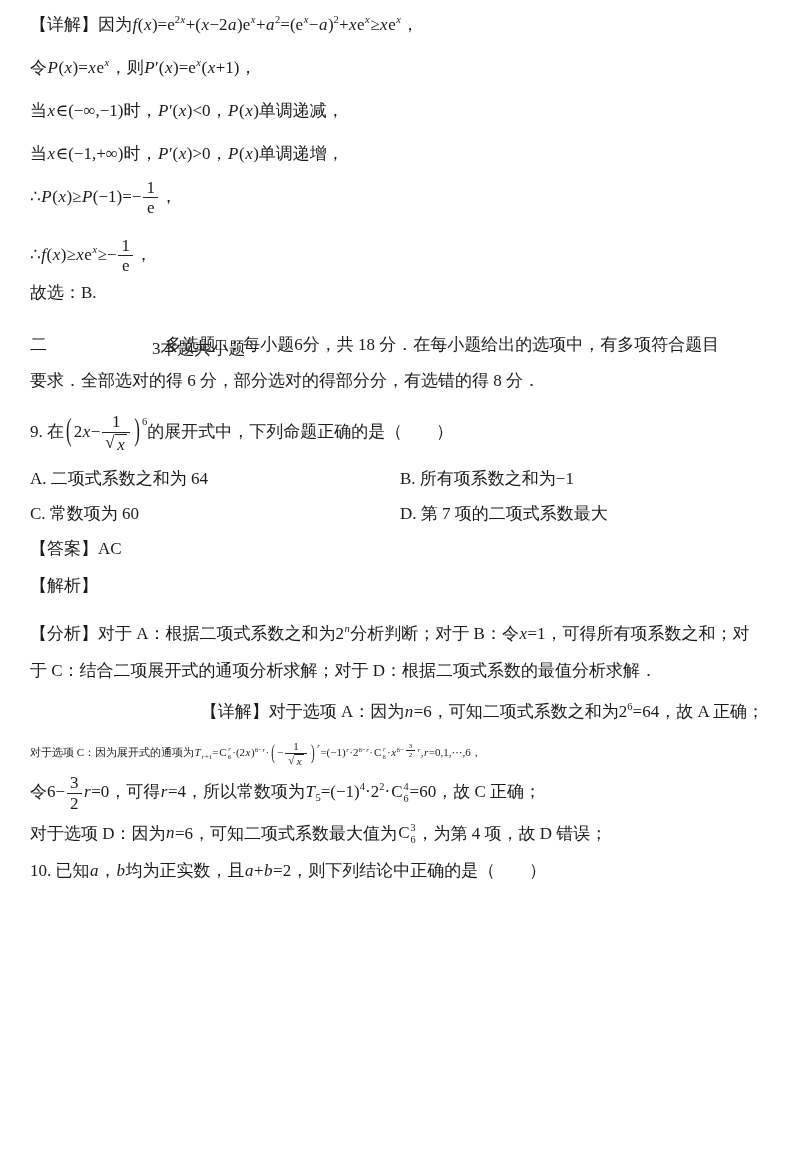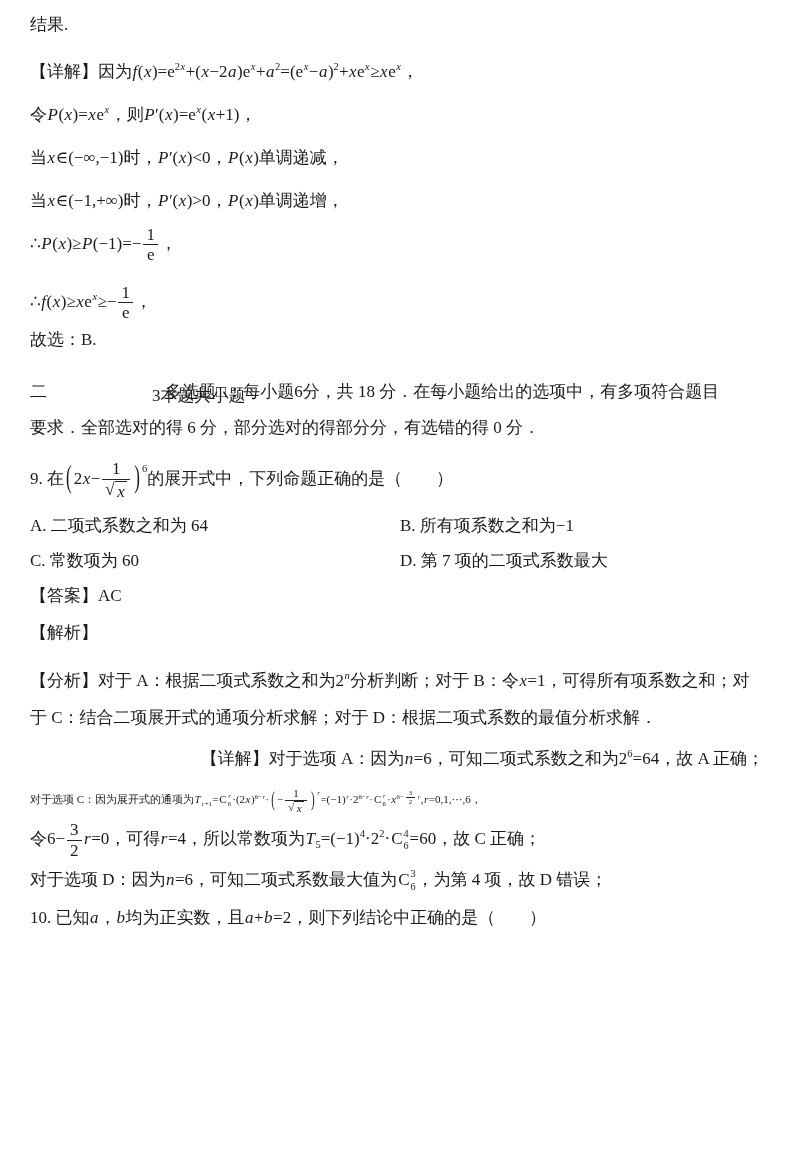--- a/index.html
+++ b/index.html
@@ -36,34 +36,33 @@
   .opt-a{width:370px;}
   .para{line-height:2.15;margin-bottom:12px;}
   .tight{font-size:11px;white-space:nowrap;}
   .stem{margin-bottom:14px;}
 </style>
 </head>
 <body>
 
 <div class="content">
 
-  <div class="line mb24">结果.</div>
   <div class="line mb20">【详解】因为<i class="v">f</i>(<i class="v">x</i>)=e<sup>2<i class="v">x</i></sup>+(<i class="v">x</i>−2<i class="v">a</i>)e<sup><i class="v">x</i></sup>+<i class="v">a</i><sup>2</sup>=(e<sup><i class="v">x</i></sup>−<i class="v">a</i>)<sup>2</sup>+<i class="v">x</i>e<sup><i class="v">x</i></sup>≥<i class="v">x</i>e<sup><i class="v">x</i></sup>，</div>
   <div class="line mb20">令<i class="v">P</i>(<i class="v">x</i>)=<i class="v">x</i>e<sup><i class="v">x</i></sup>，则<i class="v">P</i>′(<i class="v">x</i>)=e<sup><i class="v">x</i></sup>(<i class="v">x</i>+1)，</div>
   <div class="line mb20">当<i class="v">x</i>∈(−∞,−1)时，<i class="v">P</i>′(<i class="v">x</i>)&lt;0，<i class="v">P</i>(<i class="v">x</i>)单调递减，</div>
   <div class="line mb12">当<i class="v">x</i>∈(−1,+∞)时，<i class="v">P</i>′(<i class="v">x</i>)&gt;0，<i class="v">P</i>(<i class="v">x</i>)单调递增，</div>
   <div class="line mb4">∴<i class="v">P</i>(<i class="v">x</i>)≥<i class="v">P</i>(−1)=−<span class="frac"><span class="num">1</span><span class="den">e</span></span>，</div>
   <div class="line mb6">∴<i class="v">f</i>(<i class="v">x</i>)≥<i class="v">x</i>e<sup><i class="v">x</i></sup>≥−<span class="frac"><span class="num">1</span><span class="den">e</span></span>，</div>
   <div class="line mb22">故选：B.</div>
 
   <div class="sec">
     <div>
       <span class="secnum">二</span><span class="overlap"><span class="la">多选题□：每小题6</span><span class="lb">3本题共小题</span></span><span>分，共 18 分．在每小题给出的选项中，有多项符合题目</span>
     </div>
-    <div>要求．全部选对的得 6 分，部分选对的得部分分，有选错的得 0 分．</div>
+    <div>要求．全部选对的得 6 分，部分选对的得部分分，有选错的得 8 分．</div>
   </div>
 
   <div class="line stem">9. 在<span class="bigp">(</span>2<i class="v">x</i>−<span class="frac"><span class="num">1</span><span class="den"><span class="sqrt">
             <span class="rad">√</span>
             <span class="bod"><i class="v">x</i></span>
           </span></span></span><span class="bigp">)</span><sup>6</sup>的展开式中，下列命题正确的是（　　）</div>
 
   <div class="optrow">
     <span class="opt opt-a">A. 二项式系数之和为 64</span>
     <span class="opt">B. 所有项系数之和为−1</span>

